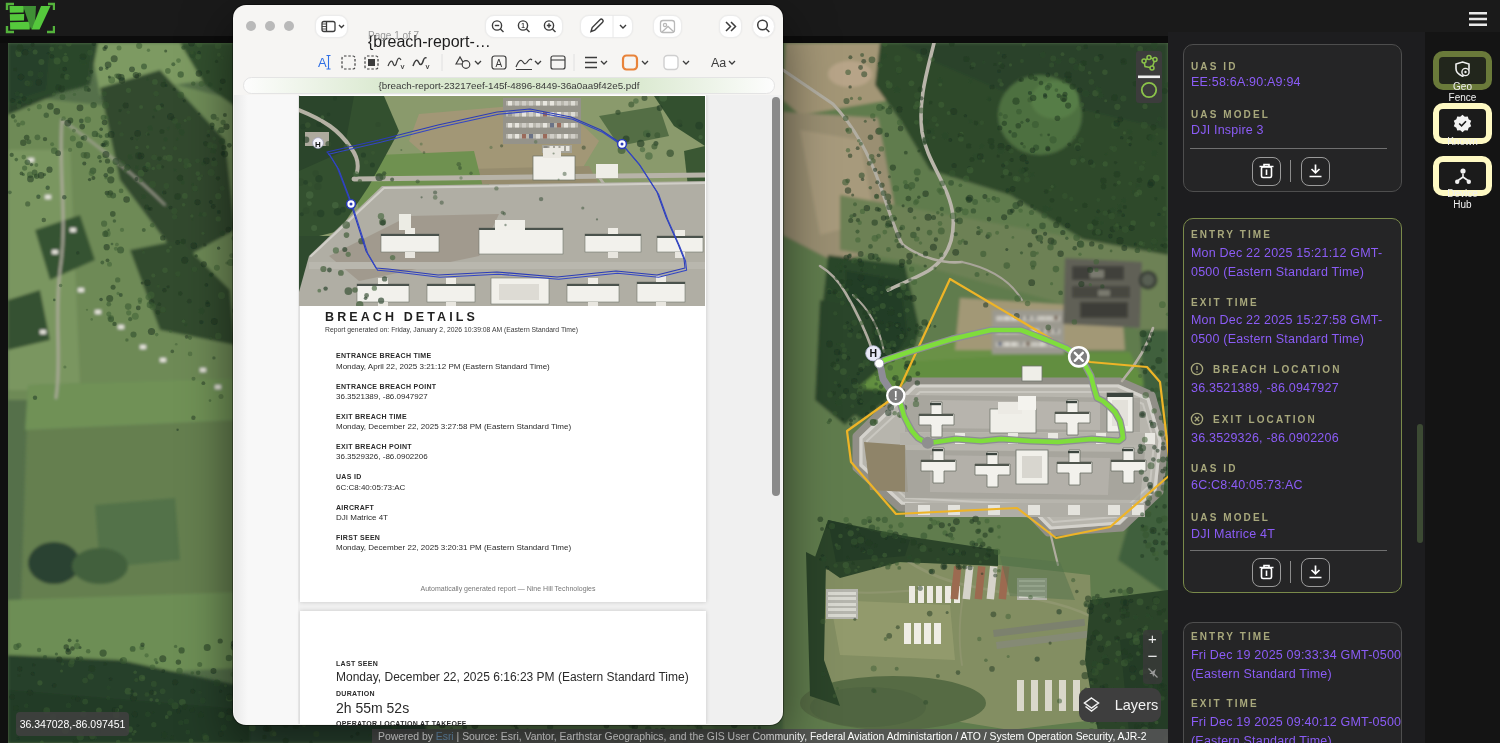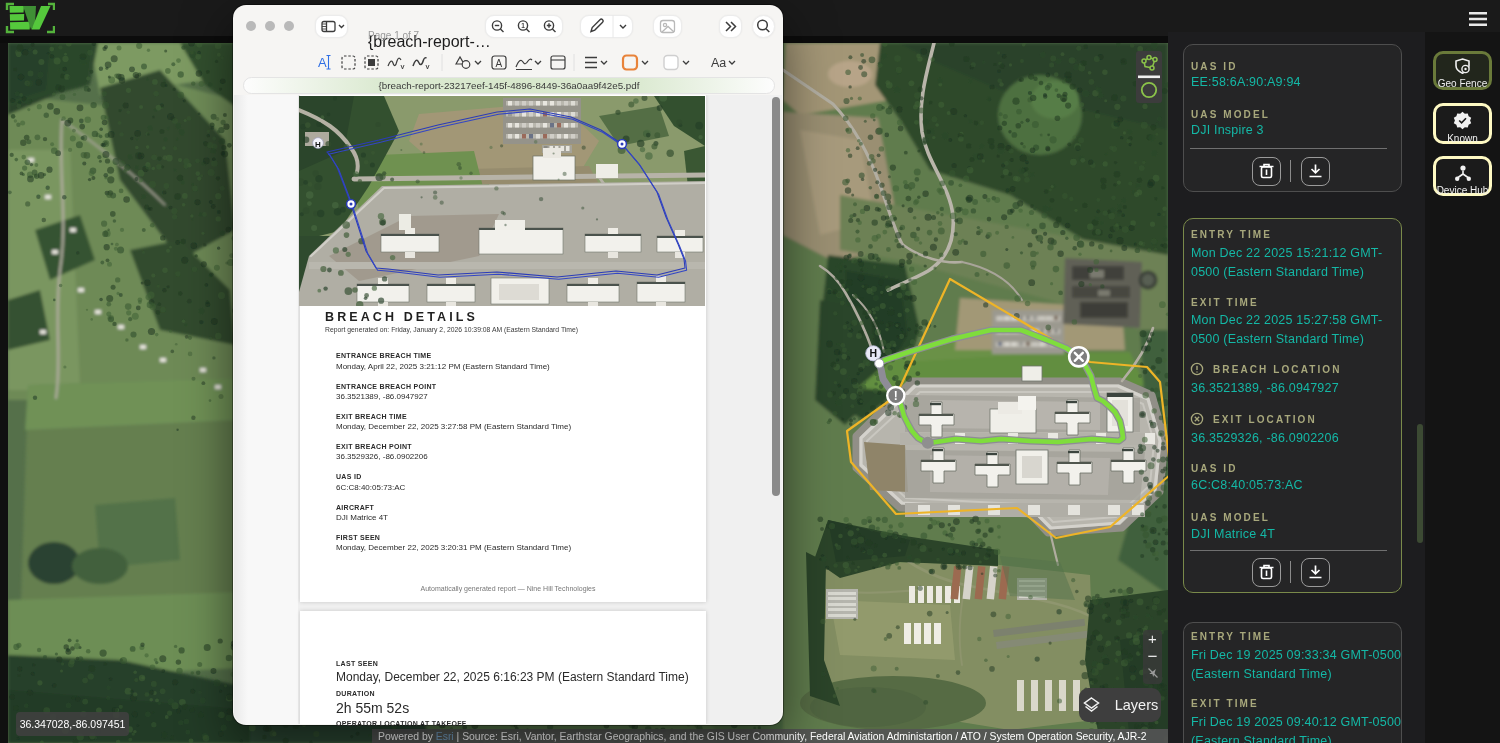--- a/index.html
+++ b/index.html
@@ -4,24 +4,24 @@
 *{margin:0;padding:0;box-sizing:border-box}
 html,body{width:1500px;height:743px;overflow:hidden;background:#101010;font-family:"Liberation Sans",sans-serif}
 .abs{position:absolute}
 #stage{position:relative;width:1500px;height:743px;overflow:hidden}
 
 #panel{left:1168px;top:32px;width:332px;height:711px;background:#1d1d1f}
 #rail{left:1425px;top:32px;width:75px;height:711px;background:#141414}
 .card{position:absolute;left:1183px;width:219px;background:#252526;border:1px solid #4e4e4e;border-radius:10px}
 .card.green{border-color:#7a8a4a}
 .lbl{position:absolute;left:7px;font-size:10px;font-weight:bold;letter-spacing:2.1px;color:#a8a87c}
-.val{position:absolute;left:7px;font-size:12.5px;color:#14b8a6;letter-spacing:0.2px;white-space:nowrap}
+.val{position:absolute;left:7px;font-size:12.5px;color:#8b5cf6;letter-spacing:0.2px;white-space:nowrap}
 .ibtn{position:absolute;width:29px;height:29px;border:1px solid #9a9a9a;border-radius:8px}
 .isep{position:absolute;width:1px;height:22px;background:#8a8a8a}
-.railbtn{position:absolute;left:1433px;width:59px;border:3px solid #fef9c3;border-radius:10px;background:#1b1b1b;text-align:center;color:#f0f0f0}
+.railbtn{position:absolute;left:1433px;width:59px;border:6px solid #fef9c3;border-radius:10px;background:#1b1b1b;text-align:center;color:#f0f0f0}
 .railbtn .t{font-size:10px;margin-top:-1px}
 
 #win{left:233px;top:5px;width:550px;height:720px;background:#f6f5f3;border-radius:13px;box-shadow:0 18px 50px rgba(0,0,0,0.55),0 0 0 1px rgba(0,0,0,0.35)}
 .pill{position:absolute;background:#fff;border:1px solid #ececec;border-radius:9px;box-shadow:0 0 2px rgba(0,0,0,0.06)}
 .tl{position:absolute;top:16px;width:10px;height:10px;border-radius:50%;background:#b9b9b9}
 </style></head><body>
 <div id="stage">
 <div class="abs" style="left:0;top:0;width:1500px;height:36px;background:#1a1a1a"></div>
     <div class="abs" style="left:0;top:36px;width:1500px;height:7px;background:#0c0c0c"></div>
     <svg id="map" width="1160" height="700" viewBox="8 43 1160 700" style="position:absolute;left:8px;top:43px" xmlns="http://www.w3.org/2000/svg">

